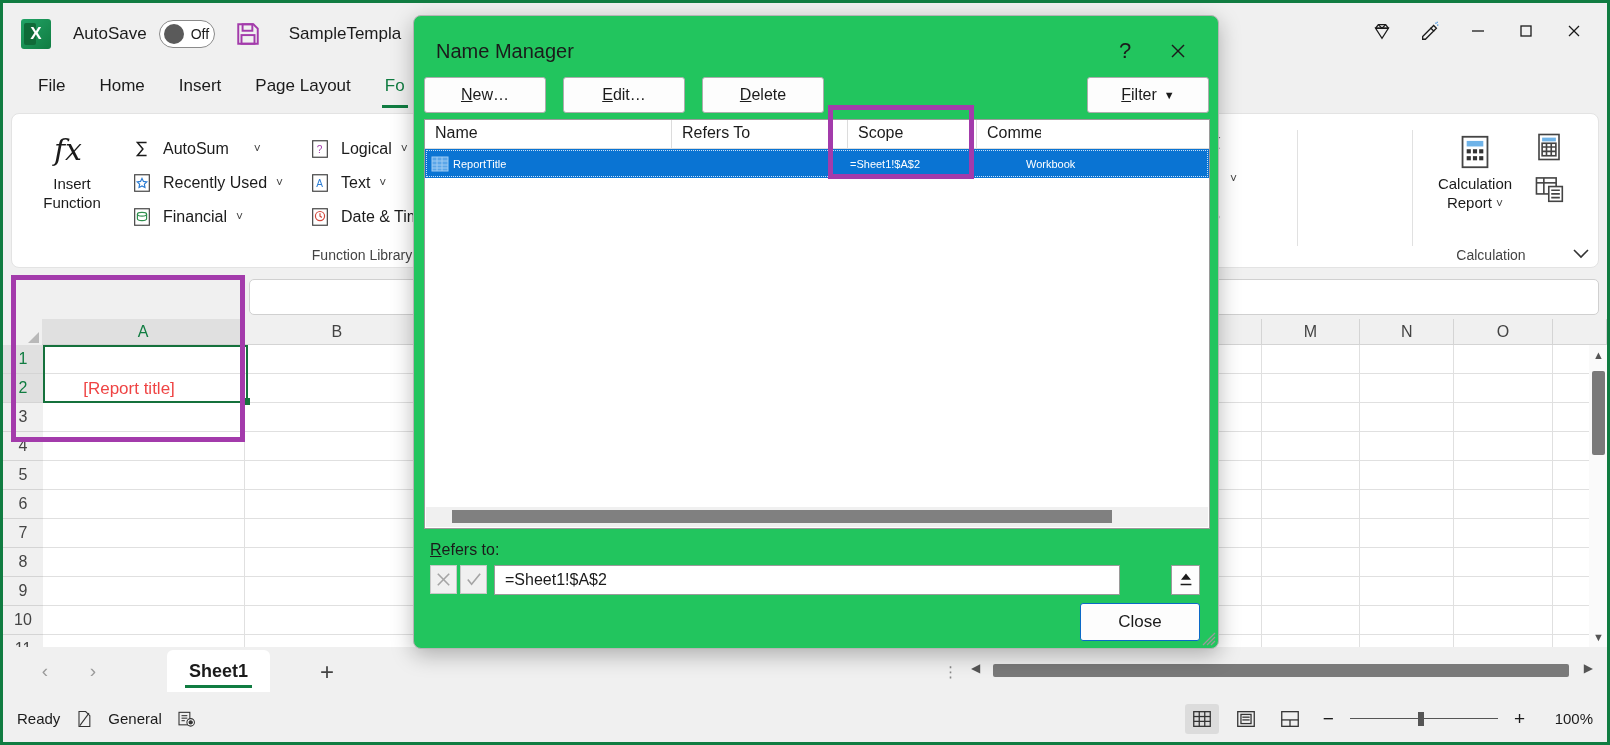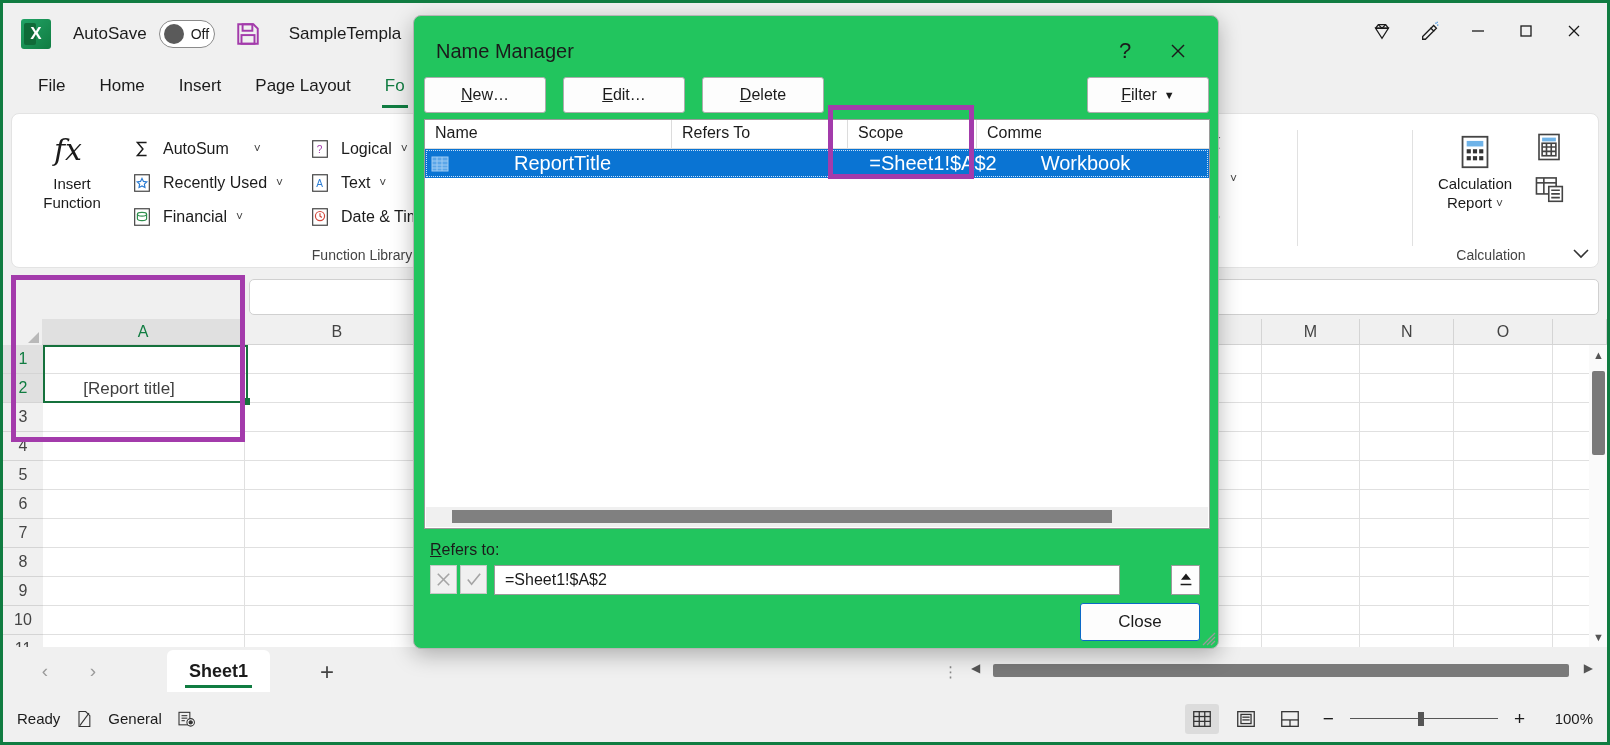--- a/index.html
+++ b/index.html
@@ -114,21 +114,21 @@
   #cells{ position:absolute; left:40px; top:26px; right:0; bottom:0; }
   .grid-row{ display:flex; height:29px; }
   .cell{ border-right:1px solid #e0e0e0; border-bottom:1px solid #e0e0e0; background:#fff; }
   #sel-box{
     position:absolute; left:0px; top:0px; width:205px; height:58px;
     border:2px solid #15713c; background:transparent; pointer-events:none;
   }
   #sel-handle{ position:absolute; right:-4px; bottom:-4px; width:7px; height:7px; background:#15713c; }
   #a2-text{
     position:absolute; left:0px; top:29px; width:172px; height:29px;
-    display:flex;align-items:center;justify-content:center;font-size:17px;color:#404040;
+    display:flex;align-items:center;justify-content:center;font-size:17px;color:#ef4444;
   }
   #vscroll{ position:absolute; right:0; top:26px; width:18px; bottom:0; background:#fafafa; }
   #vthumb{ position:absolute; left:3px; top:26px; width:13px; height:84px; background:#7a7a7a; border-radius:2px; }
   .vsarrow{ position:absolute; left:4px; color:#555; font-size:11px; }
 
   
   #sheetbar{ position:absolute; left:0; top:644px; width:1604px; height:48px; background:#f0f0f0; }
   .navarrow{ position:absolute; top:12px; width:24px;height:24px; color:#9a9a9a; font-size:19px;
     display:flex;align-items:center;justify-content:center;}
   #sheet-tab{
@@ -177,21 +177,21 @@
   .acc{ text-decoration:underline; }
   #dlg-list{
     position:absolute; left:10px; top:103px; width:786px; height:410px;
     background:#fff; border:1px solid #9a9a9a;
   }
   #lst-header{ display:flex; height:29px; background:#fff; border-bottom:1px solid #dcdcdc; }
   .lcol{ font-size:16px; color:#1b1b1b; padding-left:10px; padding-top:4px;
     border-right:1px solid #dcdcdc; height:29px; white-space:nowrap; overflow:hidden;}
   #lst-row{ display:flex; height:29px; background:#0a74d3; color:#fff; align-items:center;
     outline:1px dotted #c8dff6; outline-offset:-2px;}
-  .lcell{ font-size:20px; padding-left:10px; white-space:nowrap; overflow:hidden;text-align:center; }
+  .lcell{ font-size:11px; padding-left:10px; white-space:nowrap; overflow:hidden; }
   .name-ic{ width:18px;height:16px;margin-left:6px;margin-right:2px; }
   #lst-hscroll{ position:absolute; left:1px; right:1px; bottom:1px; height:20px; background:#f0f0f0; }
   #lst-hthumb{ position:absolute; left:26px; width:660px; top:3px; height:13px; background:#808080; }
   #refers-label{ position:absolute; left:16px; top:525px; font-size:16px; color:#1b1b1b; }
   .cancel-ok{ position:absolute; top:549px; width:27px; height:29px; border:1px solid #c8c8c8;
     background:#f0f0f0; display:flex;align-items:center;justify-content:center; }
   #refers-input{
     position:absolute; left:80px; top:549px; width:626px; height:30px; background:#fff;
     border:1px solid #9a9a9a; display:flex; align-items:center; padding-left:10px;
     font-size:16px; color:#1b1b1b;

